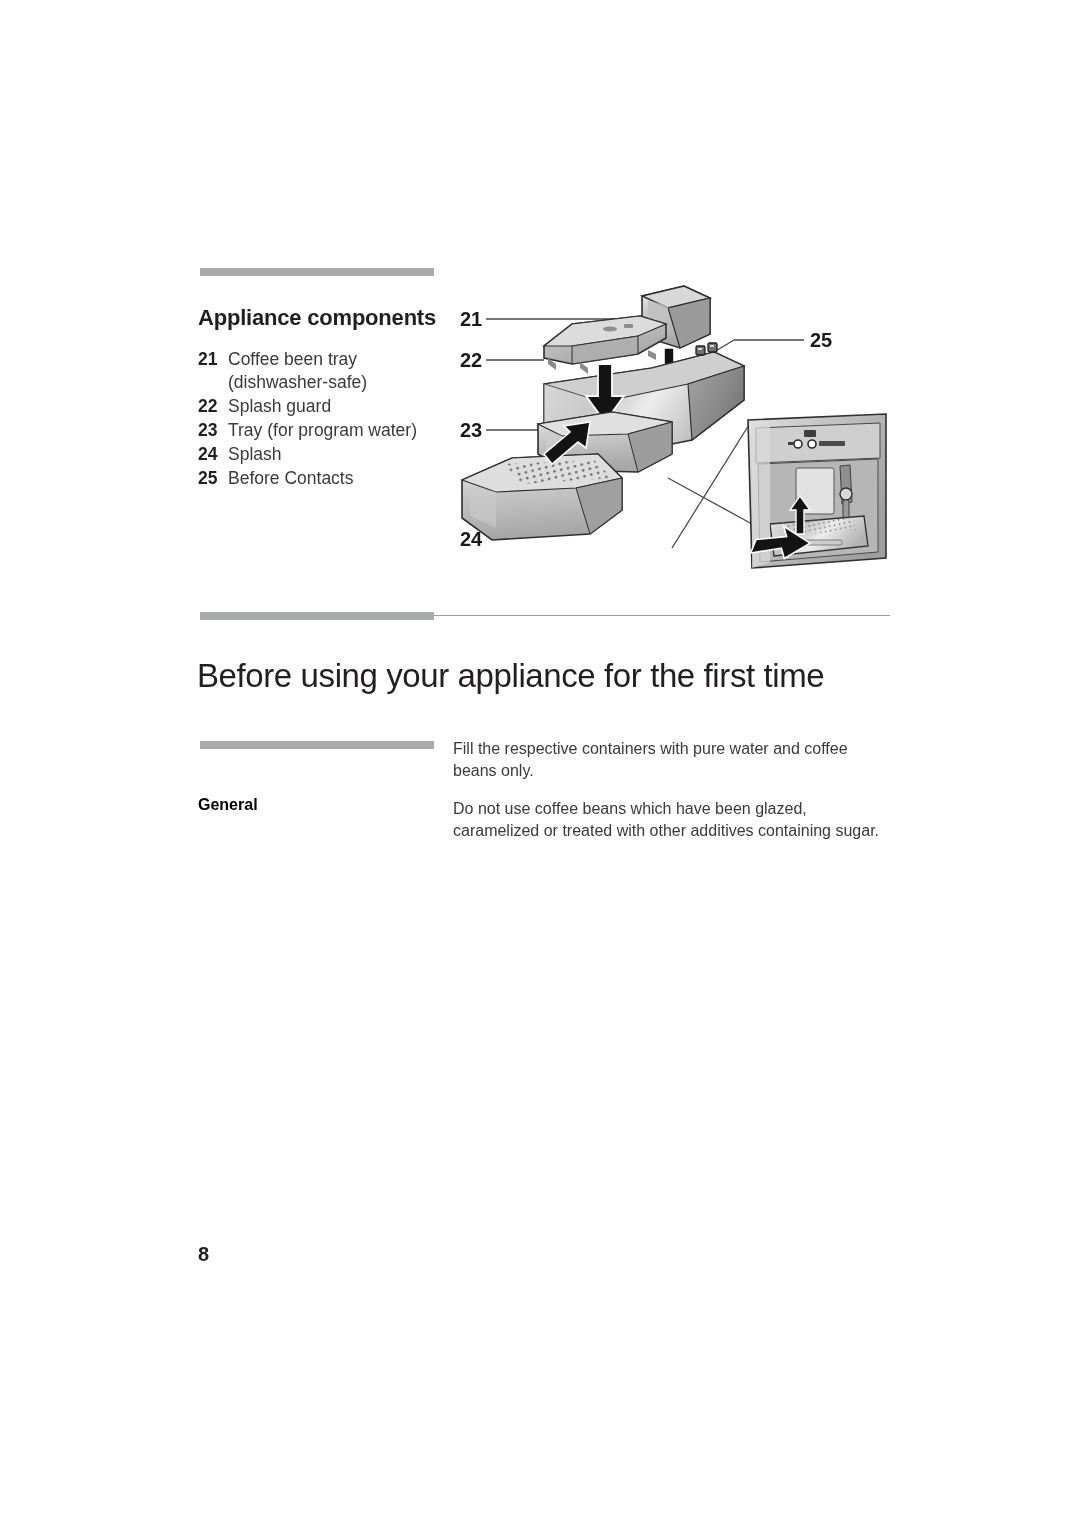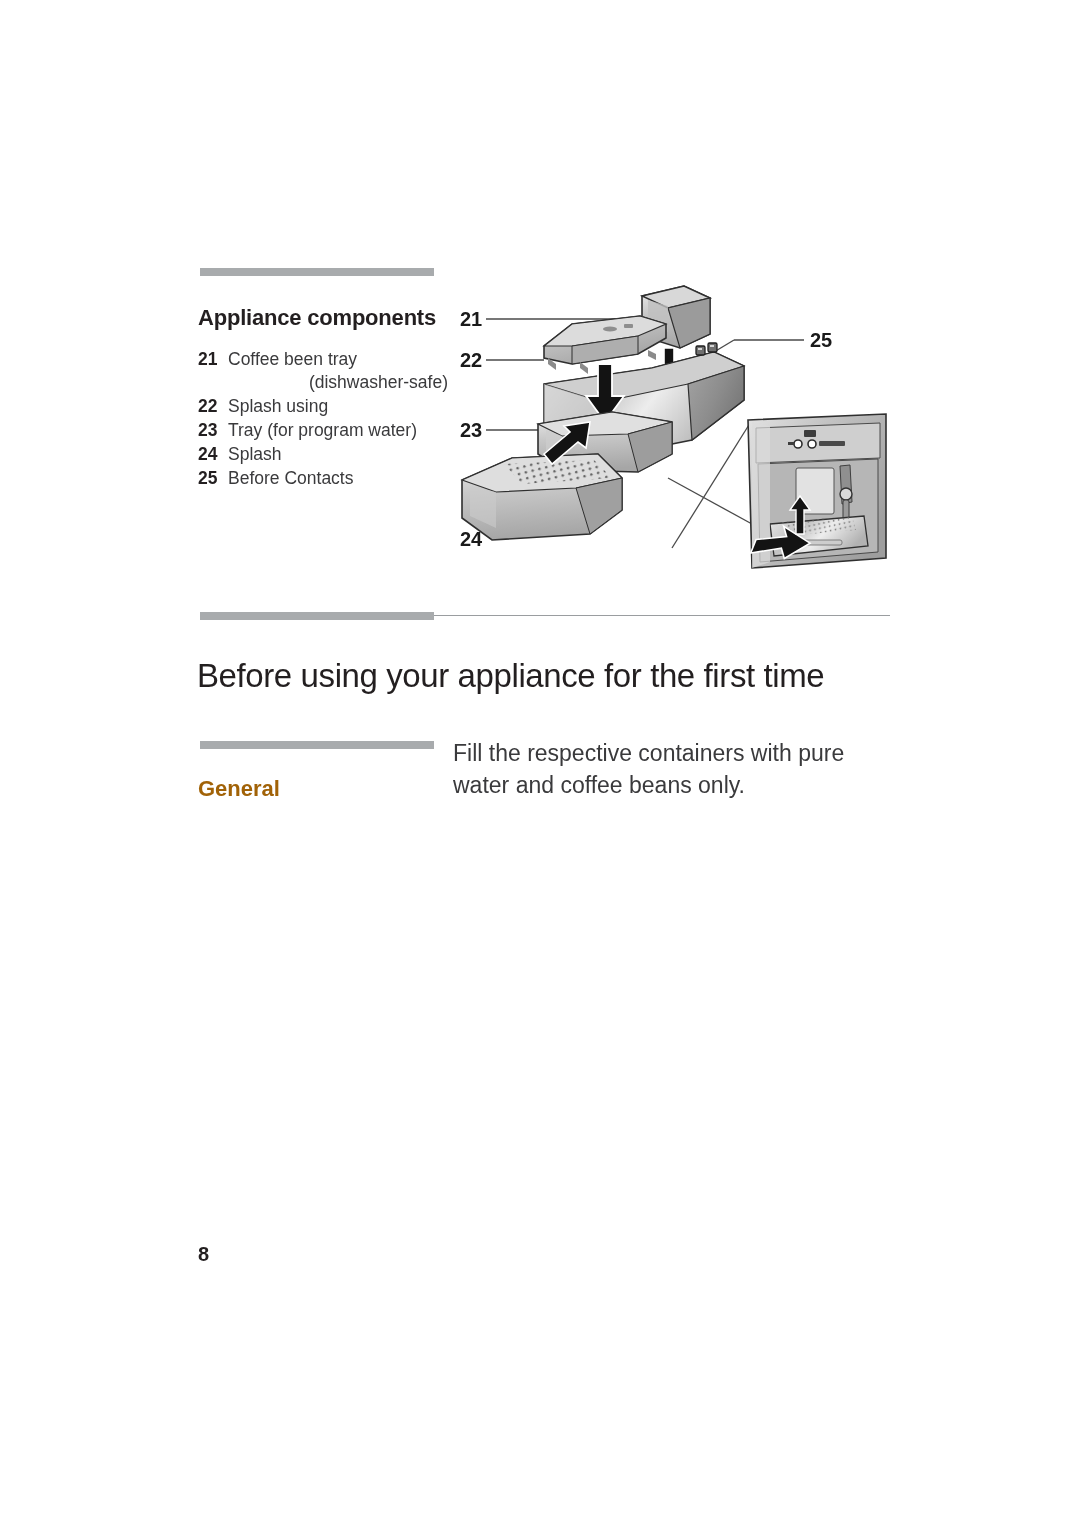--- a/index.html
+++ b/index.html
@@ -71,21 +71,21 @@
     margin-bottom: 1px;
   }
   .comp-num {
     flex: 0 0 30px;
     font-weight: bold;
     color: #231f20;
     font-size: 17.5px;
     text-align: left;
   }
   .comp-label { flex: 1 1 auto; }
-  .comp-sub { display: block; text-align: right; }
+  .comp-sub { display: block; }
 
   
   #illustration {
     position: absolute;
     left: 452px;
     top: 272px;
     width: 440px;
     height: 300px;
   }
   #illustration svg { display: block; width: 100%; height: 100%; }
@@ -108,36 +108,36 @@
     font-weight: normal;
     line-height: 1.2;
     letter-spacing: -0.4px;
     color: #231f20;
   }
 
   #general-rule { left: 200px; top: 741px; width: 234px; }
   #general-label {
     position: absolute;
     left: 198px;
-    top: 754px;
+    top: 780px;
     width: 250px;
-    font-size: 22px;
+    font-size: 16px;
     font-weight: bold;
-    color: #a16207;
+    color: #000000;
   }
 
   #general-body {
     position: absolute;
     left: 453px;
     top: 738px;
     width: 440px;
   }
   #general-body p {
     margin: 0 0 16px 0;
-    font-size: 23px;
+    font-size: 16px;
     line-height: 1.38;
     color: #3a3a3c;
   }
   #general-body p:last-child { margin-bottom: 0; }
 
   
   #page-number {
     position: absolute;
     left: 198px;
     top: 1243px;
@@ -162,21 +162,21 @@
       <div class="comp-row">
         <span class="comp-num">21</span>
         <span class="comp-label">
           <span>Coffee been tray</span>
           <span class="comp-sub">(dishwasher-safe)</span>
         </span>
       </div>
 
       <div class="comp-row">
         <span class="comp-num">22</span>
-        <span class="comp-label">Splash using</span>
+        <span class="comp-label">Splash guard</span>
       </div>
 
       <div class="comp-row">
         <span class="comp-num">23</span>
         <span class="comp-label">Tray (for program water)</span>
       </div>
 
       <div class="comp-row">
         <span class="comp-num">24</span>
         <span class="comp-label">Splash</span>
@@ -345,18 +345,19 @@
     <div class="rule-thick" id="before-rule-thick"></div>
     <div class="rule-thin" id="before-rule-thin"></div>
 
     <h1 id="before-heading">Before using your appliance for the first time</h1>
 
     <div class="rule-thick" id="general-rule"></div>
     <h3 id="general-label">General</h3>
 
     <div id="general-body">
       <p>Fill the respective containers with pure water and coffee beans only.</p>
+      <p>Do not use coffee beans which have been glazed, caramelized or treated with other additives containing sugar.</p>
     </div>
   </div>
 
   <div id="page-number">8</div>
 
 </div>
 
 </body></html>

